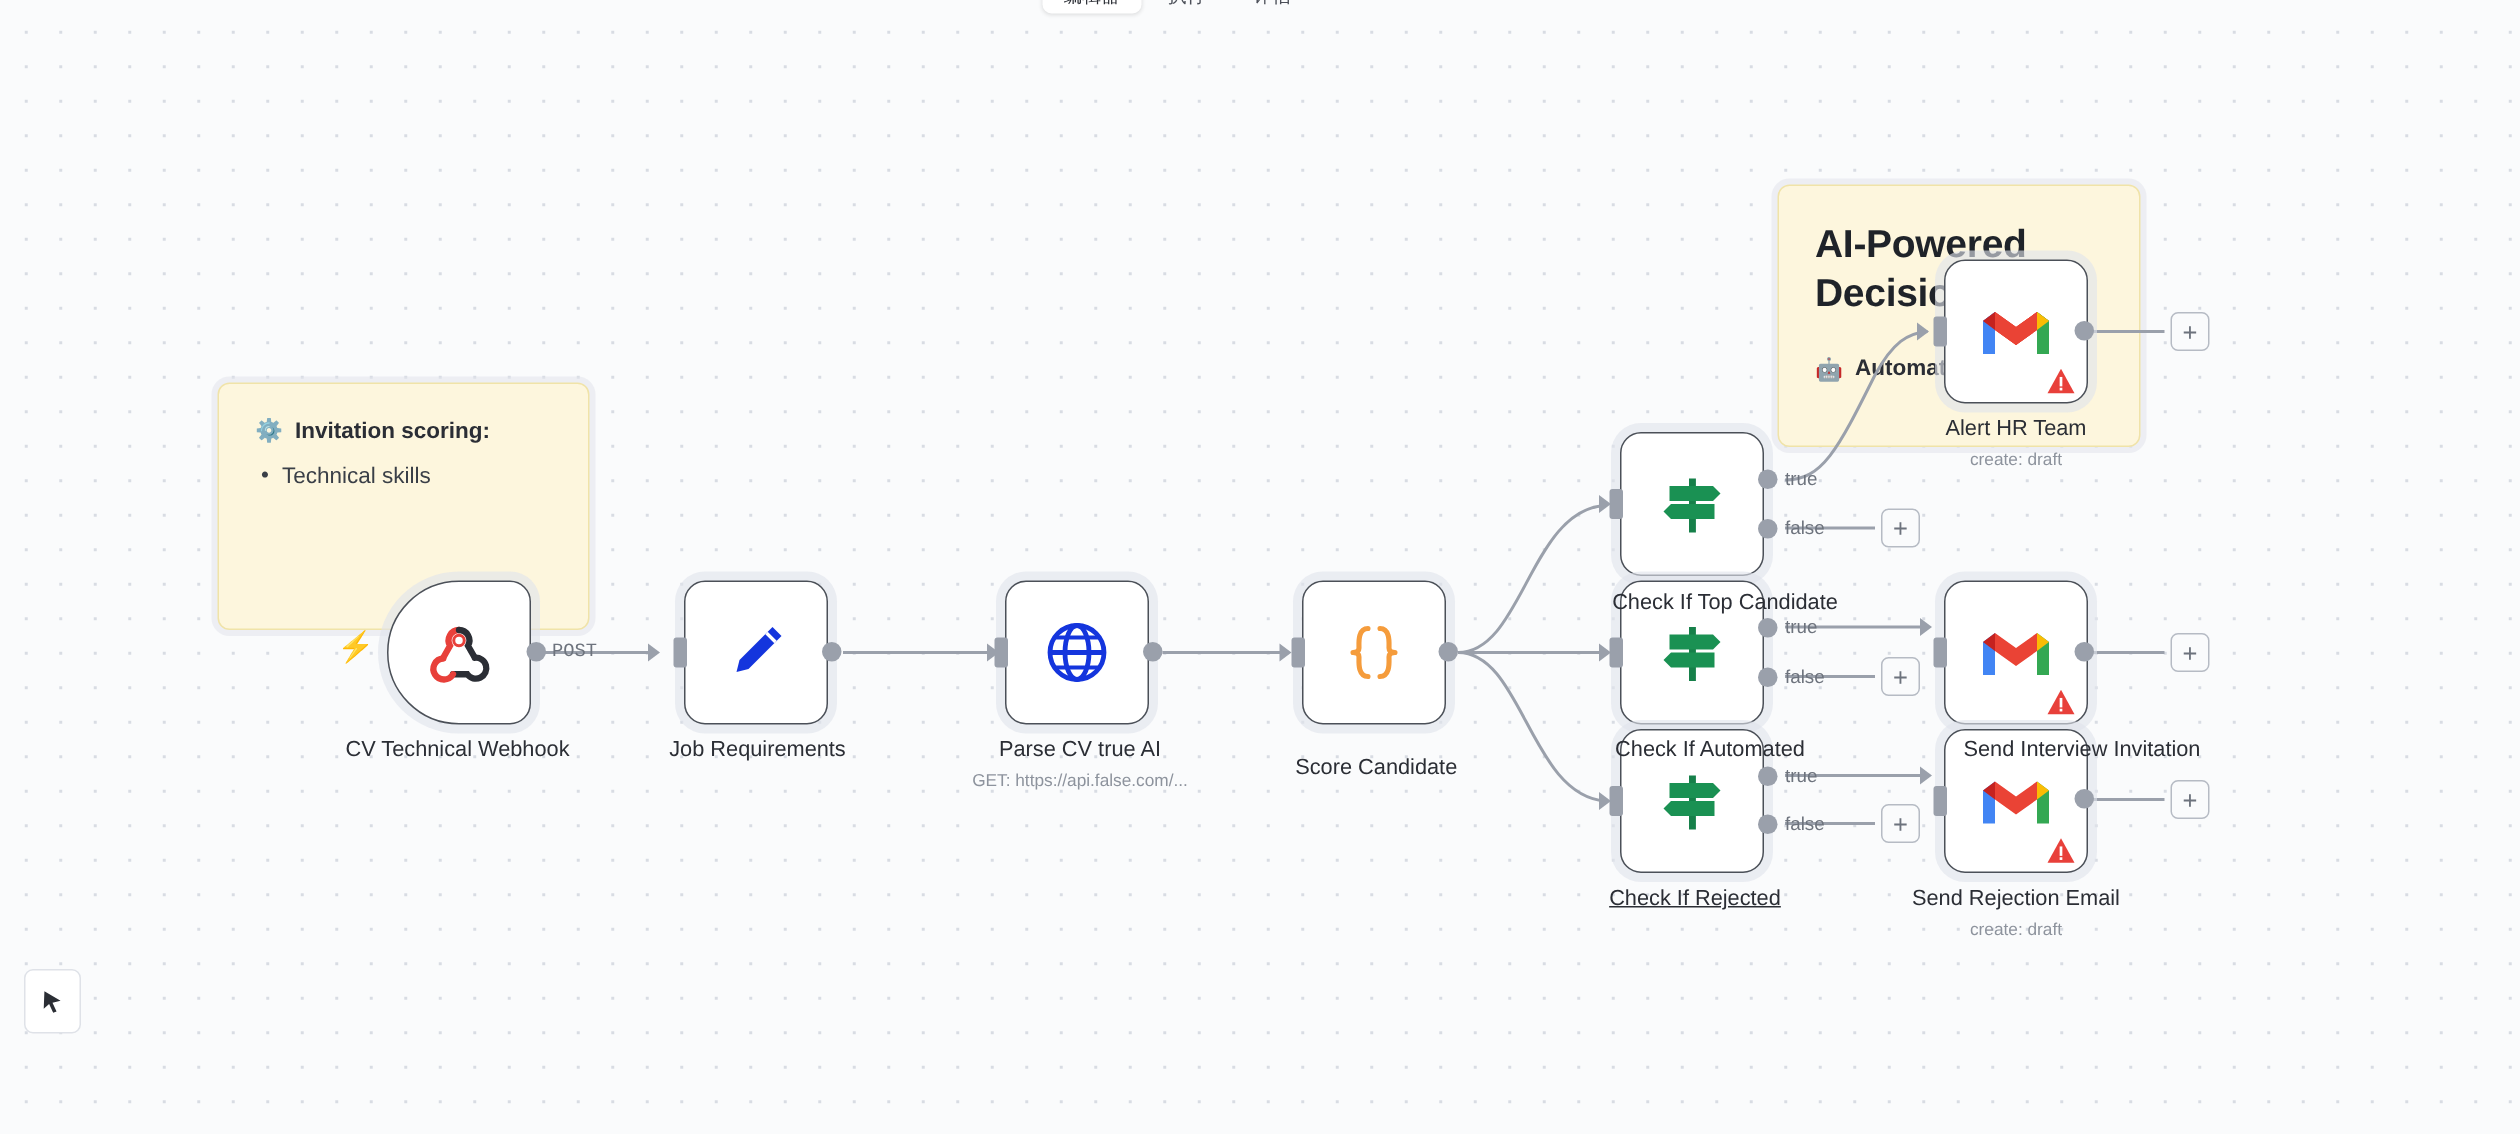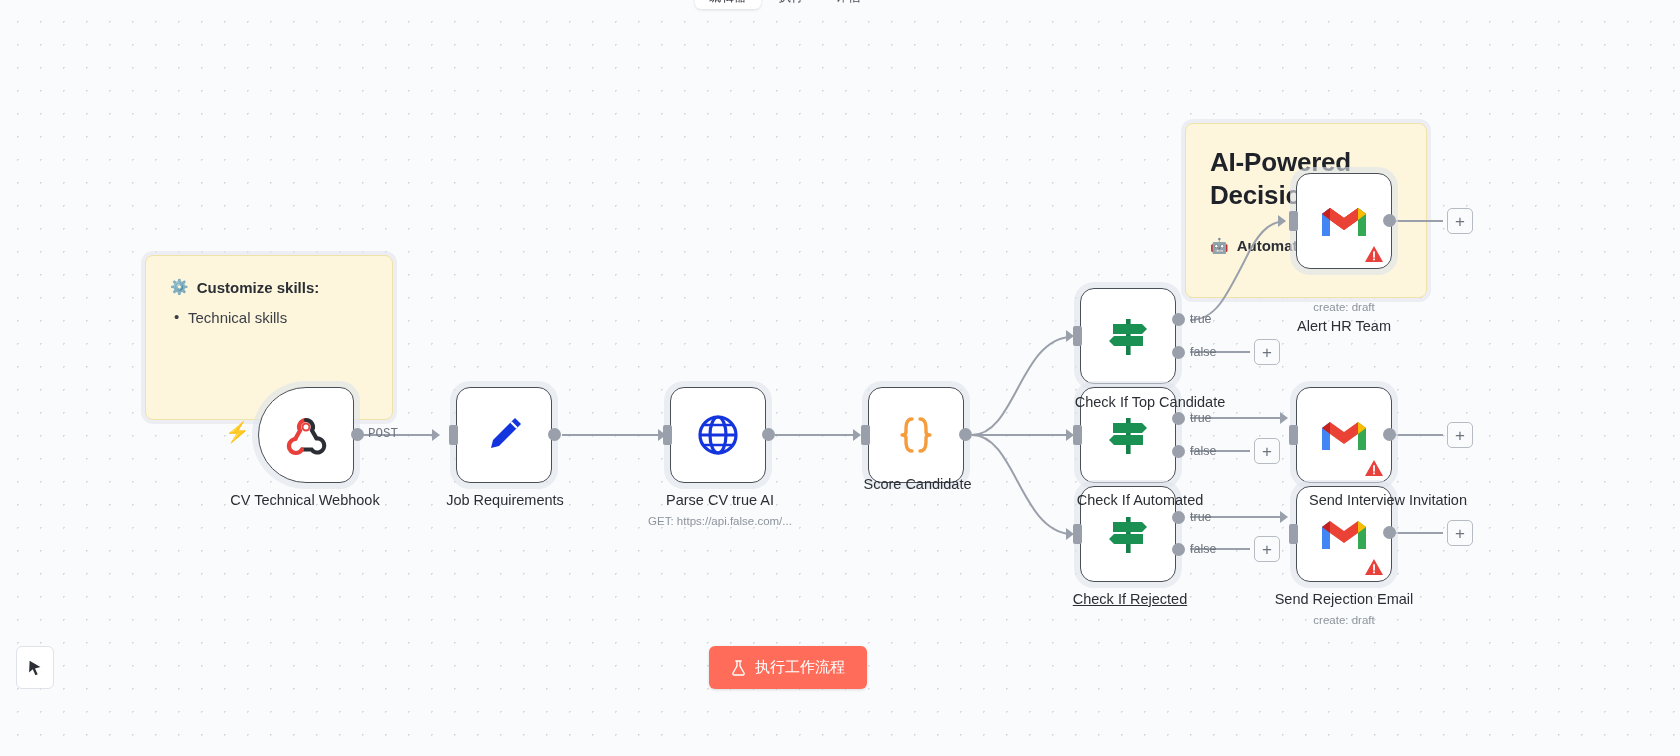--- a/index.html
+++ b/index.html
@@ -215,21 +215,21 @@
     <path d="M 1190 549 L 1250 549" stroke="#9aa0ab" stroke-width="2" fill="none"></path>
 
     <path d="M 1393 221 L 1443 221" stroke="#9aa0ab" stroke-width="2" fill="none"></path>
     <path d="M 1393 435 L 1443 435" stroke="#9aa0ab" stroke-width="2" fill="none"></path>
     <path d="M 1393 533 L 1443 533" stroke="#9aa0ab" stroke-width="2" fill="none"></path>
   </svg>
 
   <div class="sticky" id="sticky-config">
     <div class="sub">
       <span>⚙️</span>
-      <span>Customize skills:</span>
+      <span>Invitation scoring:</span>
     </div>
     <ul>
       <li>Technical skills</li>
 
     </ul>
   </div>
 
   <div class="sticky" id="sticky-ai">
     <h2>AI-Powered Decisions</h2>
     <div class="sub">
@@ -279,21 +279,21 @@
   <div class="node-sublabel" style="left:595px; top:515px; width:250px;">GET: https://api.false.com/...</div>
 
   <div class="node" style="left:868px; top:387px;">
     <svg width="52" height="52" viewBox="0 0 52 52">
       <path d="M22 10 c-7 0 -6 10 -6 13 c0 3 -3 3 -4 3 c1 0 4 0 4 3 c0 3 -1 13 6 13" stroke="#f59c3c" stroke-width="3.4" fill="none" stroke-linecap="round" stroke-linejoin="round"></path>
       <path d="M30 10 c7 0 6 10 6 13 c0 3 3 3 4 3 c-1 0 -4 0 -4 3 c0 3 1 13 -6 13" stroke="#f59c3c" stroke-width="3.4" fill="none" stroke-linecap="round" stroke-linejoin="round"></path>
     </svg>
   </div>
   <div class="inport" style="left:861px; top:425px;"></div>
   <div class="dot" style="left:959px; top:428px;"></div>
-  <div class="node-label" style="left:800px; top:476px; width:235px;text-align:center;">Score Candidate</div>
+  <div class="node-label" style="left:800px; top:504px; width:235px;text-align:center;">Score Candidate</div>
 
   <div class="node" style="left:1080px; top:288px;">
     <svg width="54" height="54" viewBox="0 0 54 54">
       <rect x="25" y="10" width="4.6" height="36" fill="#16804a"></rect>
       <path d="M12 15 H41 l5 5 -5 5 H12 z" fill="#1a9153"></path>
       <path d="M42 27 H13 l-5 5 5 5 h29 z" fill="#1a9153"></path>
     </svg>
   </div>
   <div class="inport" style="left:1073px; top:326px;"></div>
   <div class="arrowhead" style="left:1066px; top:330px;"></div>
@@ -353,21 +353,21 @@
     </svg>
     <svg class="warn" viewBox="0 0 22 20">
       <path d="M11 1 L21 19 H1 Z" fill="#e8403a"></path>
       <rect x="10" y="7" width="2" height="7" fill="#fff"></rect>
       <rect x="10" y="15" width="2" height="2" fill="#fff"></rect>
     </svg>
   </div>
   <div class="inport" style="left:1289px; top:211px;"></div>
   <div class="dot" style="left:1383px; top:214px;"></div>
   <div class="plusbtn" style="left:1447px; top:208px;">+</div>
-  <div class="node-label" style="left:1249px; top:278px; width:190px;margin-top:40px;">Alert HR Team</div>
+  <div class="node-label" style="left:1249px; top:278px; width:190px;">Alert HR Team</div>
   <div class="node-sublabel" style="left:1249px; top:301px; width:190px;">create: draft</div>
 
   <div class="node" style="left:1296px; top:387px;">
     <svg width="50" height="38" viewBox="0 0 50 38">
       <path d="M11 6 l14 10 14 -10 v12 l-14 10 -14 -10 z" fill="#ea4335"></path>
       <path d="M11 6 v28 h-8 V12 z" fill="#4285f4"></path>
       <path d="M39 6 v28 h8 V12 z" fill="#34a853"></path>
       <path d="M3 12 l8 -6 v12 z" fill="#c5221f"></path>
       <path d="M47 12 l-8 -6 v12 z" fill="#fbbc04"></path>
     </svg>
@@ -403,21 +403,14 @@
   <div class="plusbtn" style="left:1447px; top:520px;">+</div>
   <div class="node-label" style="left:1249px; top:591px; width:190px;">Send Rejection Email</div>
   <div class="node-sublabel" style="left:1249px; top:614px; width:190px;">create: draft</div>
 
   <div id="pointer-tool">
     <svg width="18" height="18" viewBox="0 0 20 20">
       <path d="M4 2 L16 9 L10 10.5 L13 17 L10.5 18 L7.5 11.5 L3.5 15 Z" fill="#2b2e35"></path>
     </svg>
   </div>
 
-  <button id="run-button">
-    <svg width="15" height="16" viewBox="0 0 15 16">
-      <path d="M6 1 v5 L2 13 a1.4 1.4 0 0 0 1.2 2 h8.6 a1.4 1.4 0 0 0 1.2 -2 L9 6 V1" stroke="#fff" stroke-width="1.4" fill="none" stroke-linejoin="round"></path>
-      <path d="M4.8 1 h5.4" stroke="#fff" stroke-width="1.4" stroke-linecap="round"></path>
-    </svg>
-    <span>执行工作流程</span>
-  </button>
 
 </div>
 
 </body></html>

